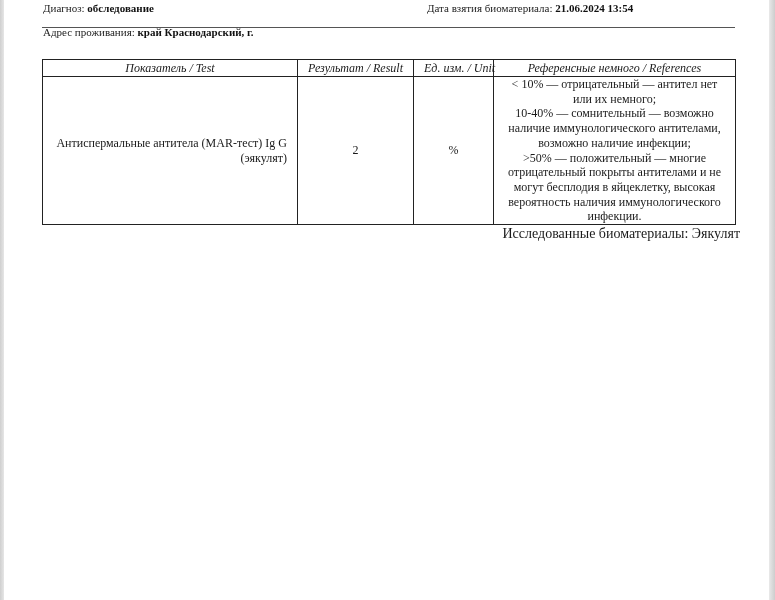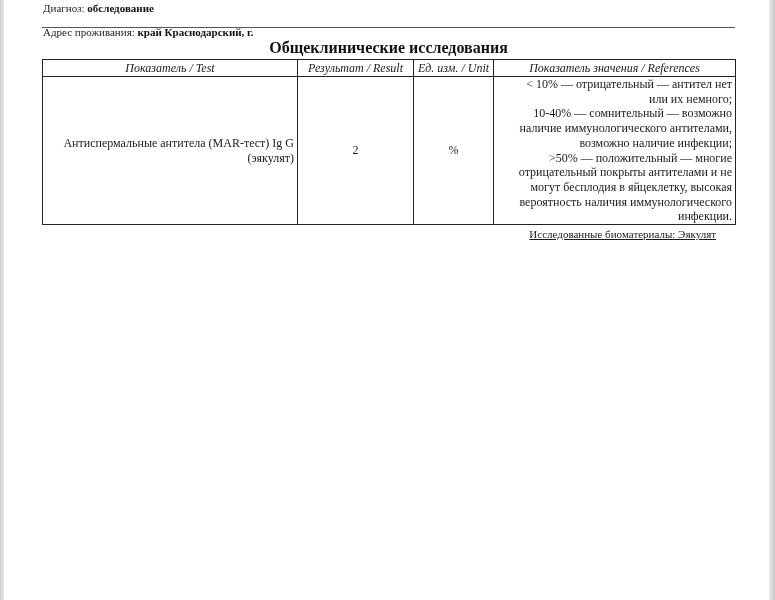--- a/index.html
+++ b/index.html
@@ -41,75 +41,78 @@
     }
 
     table.results {
       position: absolute; left: 42px; top: 59px;
       border-collapse: collapse; table-layout: fixed;
       width: 693px;
       font-size: 12px;
     }
     table.results th, table.results td {
       border: 1.3px solid #222;
-      padding: 0 3px;
+      padding: 0 10px;
       margin-top: 28px;
     }
     table.results th {
       font-weight: normal; font-style: italic;
       height: 16px; line-height: 14px;
       text-align: center; white-space: nowrap;
     }
     table.results td { line-height: 14.7px; }
     td.test { text-align: right; vertical-align: middle; padding-left: 1px; padding-bottom: 8px; }
     td.result, td.unit { text-align: center; vertical-align: middle; padding-bottom: 8px; }
-    td.ref { text-align: right; vertical-align: top; padding: 0 5px; }
+    td.ref { text-align: center; vertical-align: top; padding: 0 5px; }
     td.ref .ln { display: block; }
 
     .biomat {
-      position: absolute; left: 26px; top: 228px; width: 690px;
-      text-align: right; font-size: 11px; line-height: 12px; text-decoration: underline;
+      position: absolute; left: 50px; top: 228px; width: 690px;
+      text-align: right; font-size: 14px; line-height: 12px;
     }
   </style>
 </head>
 <body>
 
 <div class="edge-left"></div>
 <div class="edge-right"></div>
 
 <div class="page">
 
   <div class="hdr-line" id="diag">
     <span class="lbl">Диагноз:</span>
     <span class="val">обследование</span>
   </div>
 
   <div class="hdr-line" id="addr">
     <span class="lbl">Адрес проживания:</span>
     <span class="val">край Краснодарский, г.</span>
   </div>
 
+  <div class="hdr-line" id="date">
+    <span class="lbl">Дата взятия биоматериала:</span>
+    <span class="val">21.06.2024 13:54</span>
+  </div>
 
   <div class="rule"></div>
 
-  <div class="title">Общеклинические исследования</div>
 
   <table class="results">
     <colgroup>
       <col style="width:255px">
       <col style="width:116px">
       <col style="width:80px">
       <col style="width:242px">
     </colgroup>
     <thead>
       <tr>
         <th>Показатель / Test</th>
         <th>Результат / Result</th>
         <th>Ед. изм. / Unit</th>
-        <th>Показатель значения / References</th>
+        <th>Референсные немного / References</th>
       </tr>
     </thead>
     <tbody>
       <tr>
         <td class="test">Антиспермальные антитела (MAR-тест) Ig G (эякулят)</td>
         <td class="result">2</td>
         <td class="unit">%</td>
         <td class="ref">
           <span class="ln">&lt; 10% —  отрицательный —  антител нет</span>
           <span class="ln">или их немного;</span>

